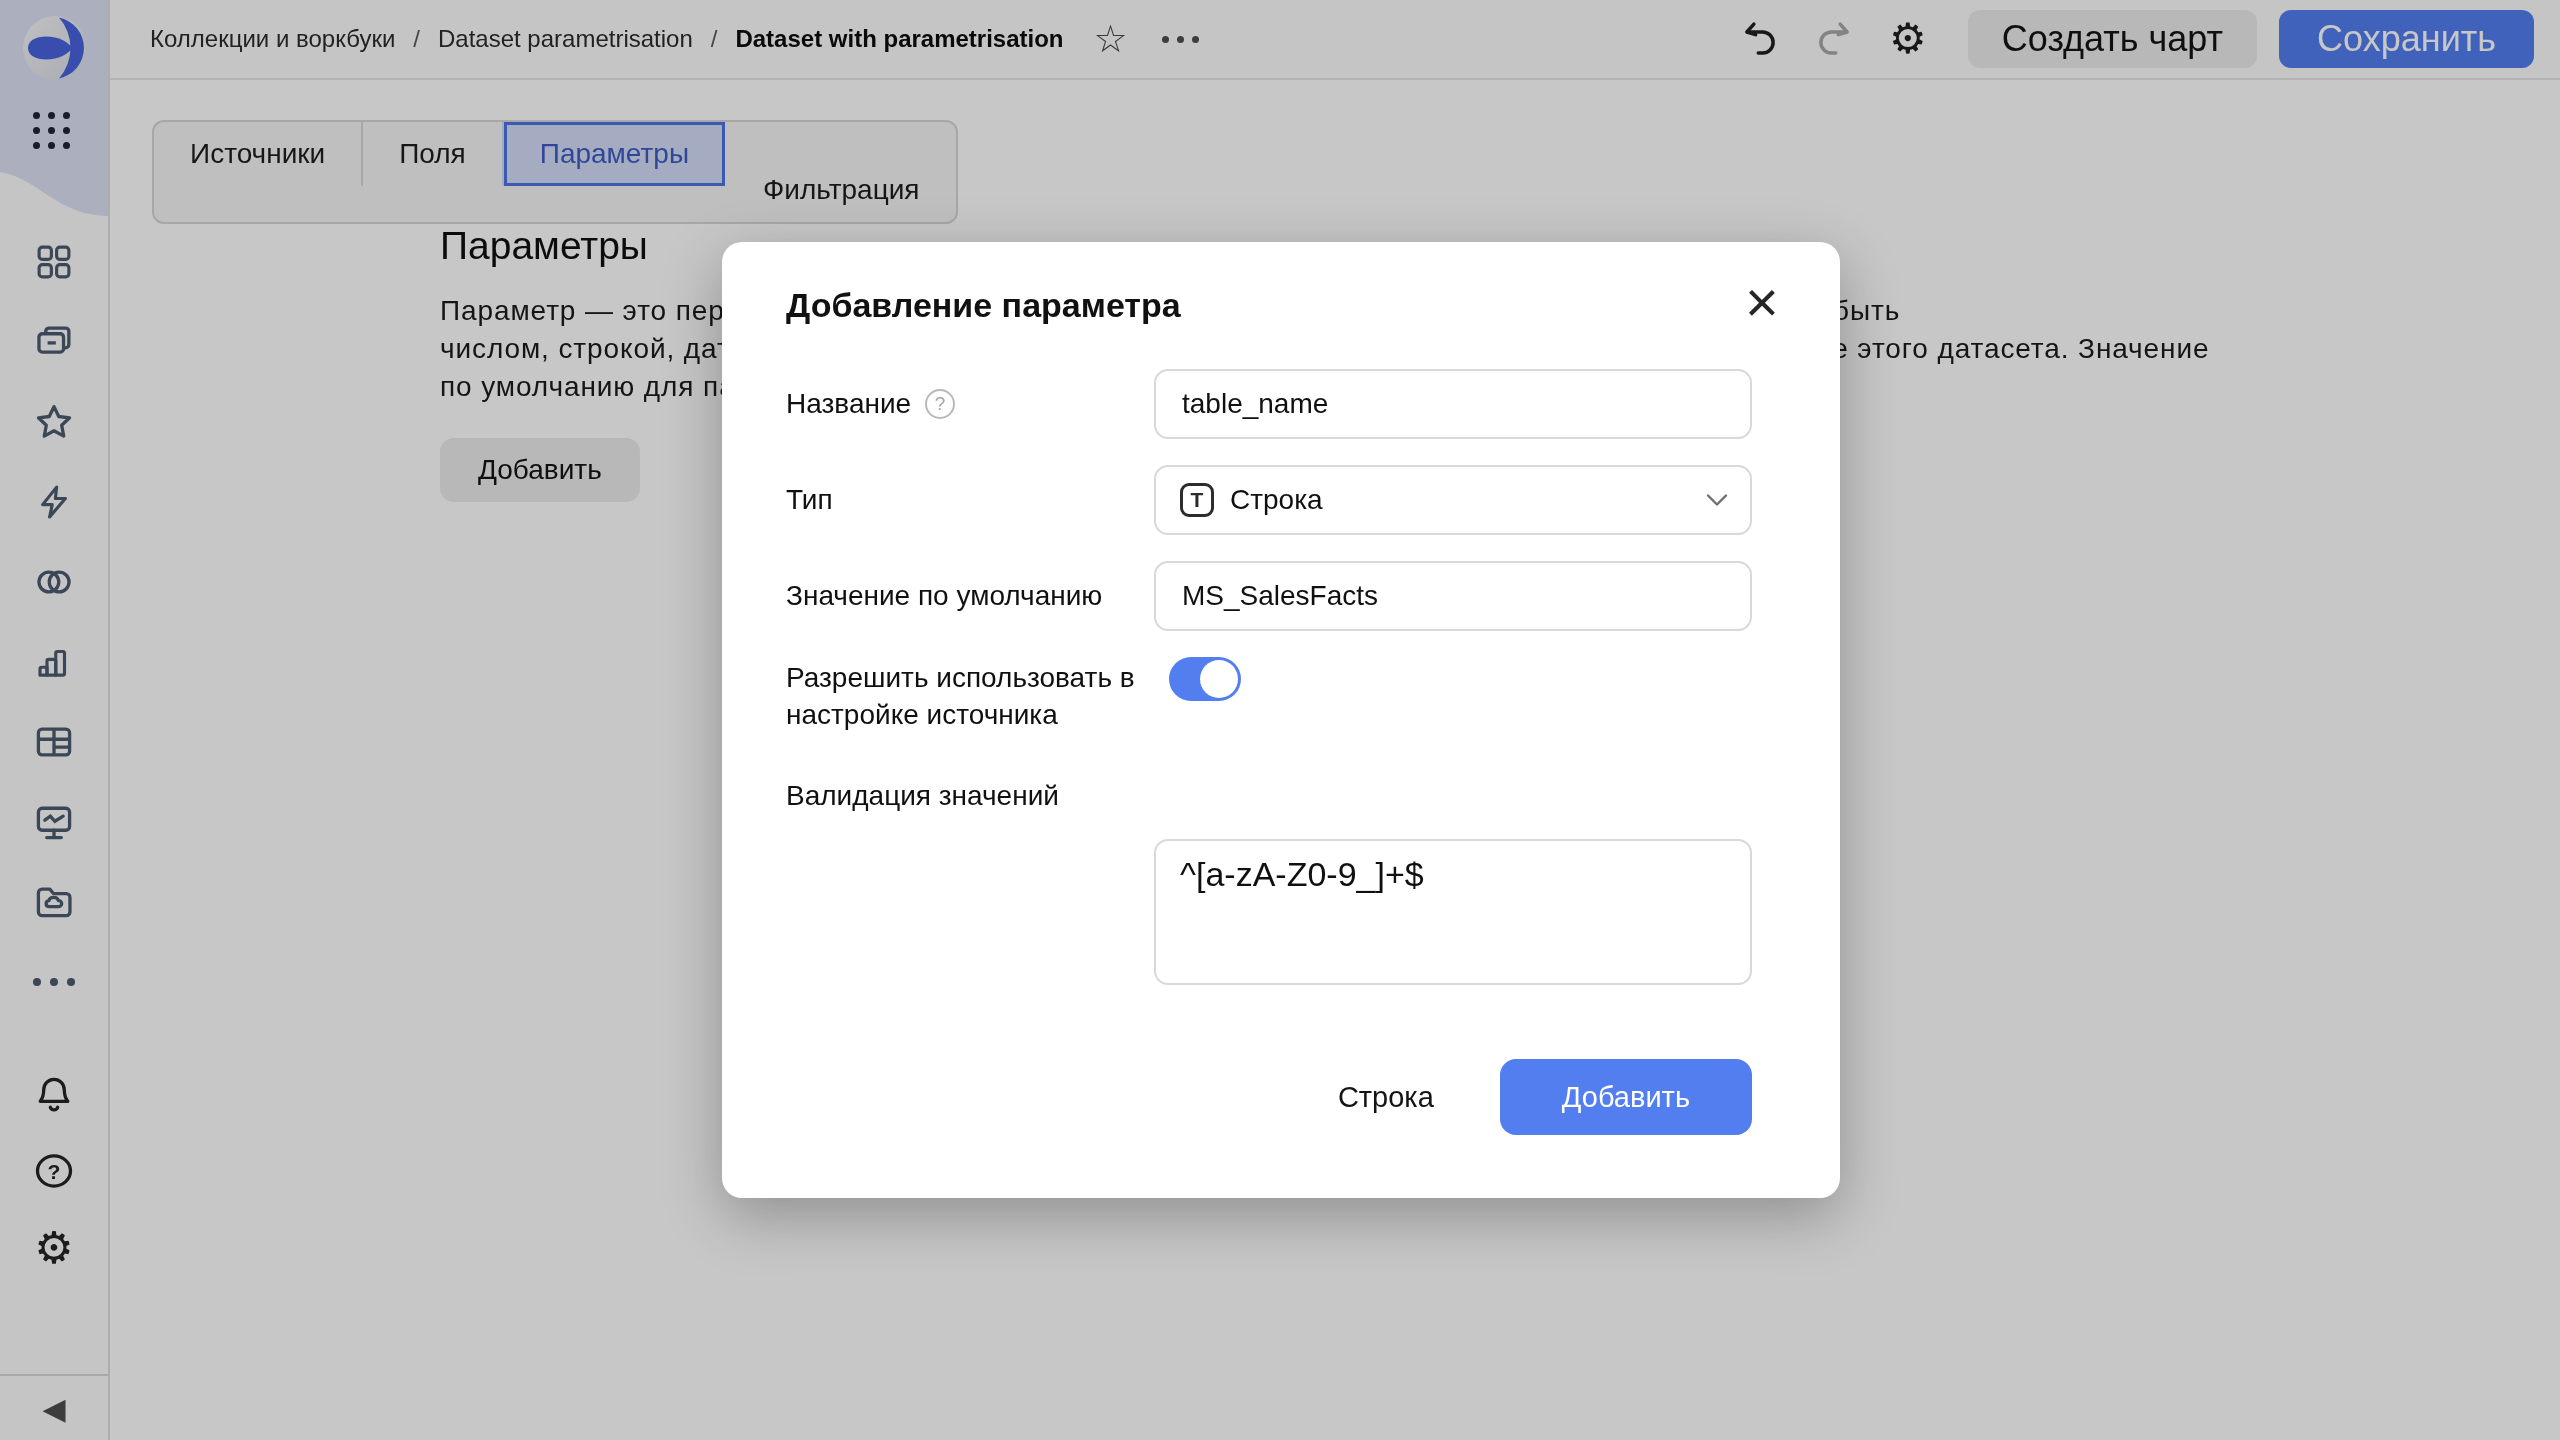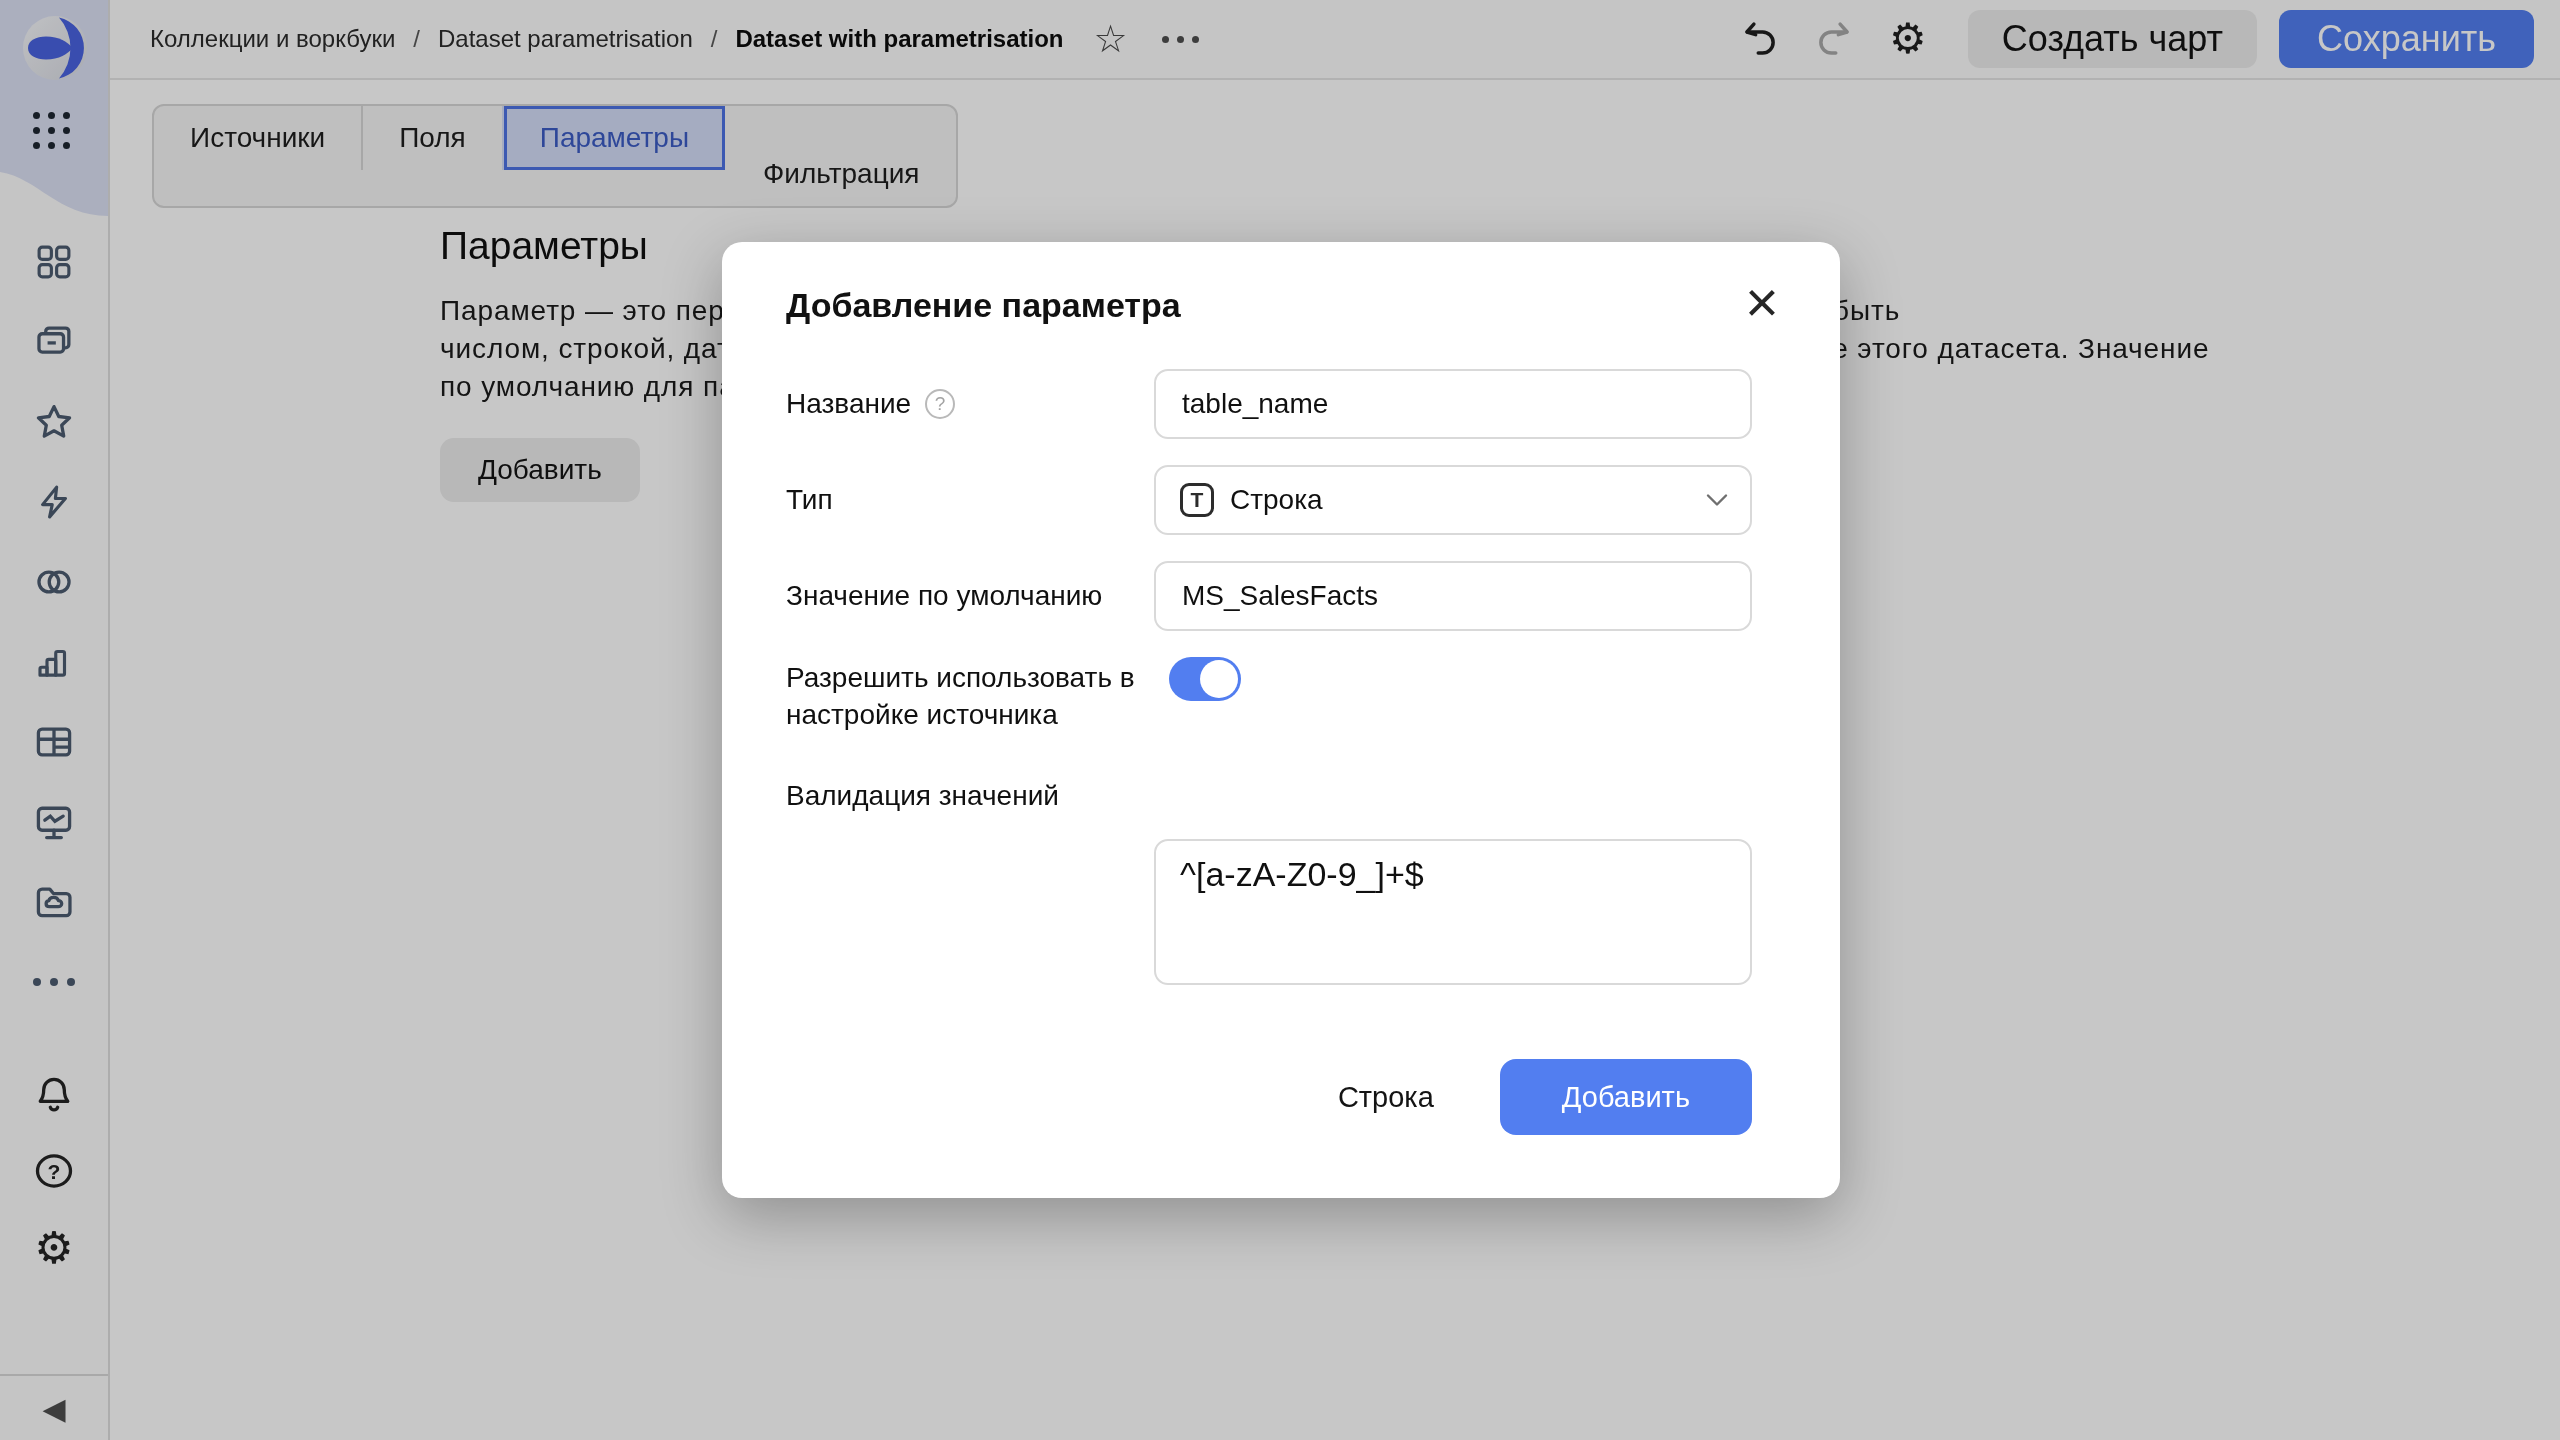--- a/index.html
+++ b/index.html
@@ -36,21 +36,21 @@
   .topbar-spacer { flex: 1; }
   .icon-btn { width: 52px; height: 52px; display: flex; align-items: center; justify-content: center; cursor: pointer; color: #1f1f1f; }
   .icon-btn.disabled { color: #a8a8a8; cursor: default; }
   .icon-btn + .icon-btn { margin-left: 22px; }
   .topbar .gear-glyph { font-size: 42px; color: #1f1f1f; }
   .btn { height: 58px; border: none; border-radius: 12px; font-size: 36px; font-family: inherit; cursor: pointer; white-space: nowrap; }
   .btn-gray { background: #ececec; color: #141414; padding: 0 34px; margin-left: 34px; }
   .btn-accent { background: #527ef0; color: #fff; padding: 0 38px; margin-left: 22px; }
 
   
-  .tabs { position: absolute; left: 152px; top: 104px; display: flex; border: 2px solid #d6d6d6; border-radius: 12px; background: #f5f5f5; z-index: 1; }
+  .tabs { position: absolute; left: 152px; top: 120px; display: flex; border: 2px solid #d6d6d6; border-radius: 12px; background: #f5f5f5; z-index: 1; }
   .tab { height: 64px; display: flex; align-items: center; padding: 0 36px; font-size: 28px; color: #1e1e1e; cursor: pointer; border-left: 2px solid #d6d6d6; }
   .tab:first-child { border-left: none; border-radius: 10px 0 0 10px; }
   .tab:last-child { border-radius: 0 10px 10px 0; }
   .tab.active { background: #d4ddf8; color: #3c5cc4; box-shadow: inset 0 0 0 3px #4d72e4; border-left-color: transparent; cursor: default; }
   .tab.active + .tab { border-left-color: transparent; margin-top: 36px; }
 
   
   .page-title { position: absolute; left: 440px; top: 224px; font-size: 39px; font-weight: 500; color: #101010; z-index: 1; }
   .page-desc { position: absolute; left: 440px; top: 292px; font-size: 28px; line-height: 38px; color: #1b1b1b; white-space: nowrap; letter-spacing: 0.9px; z-index: 1; }
   .page-add-btn { position: absolute; left: 440px; top: 438px; height: 64px; padding: 0 38px; background: #ececec; border: none; border-radius: 14px; font-size: 28px; font-family: inherit; color: #141414; cursor: pointer; z-index: 1; }

